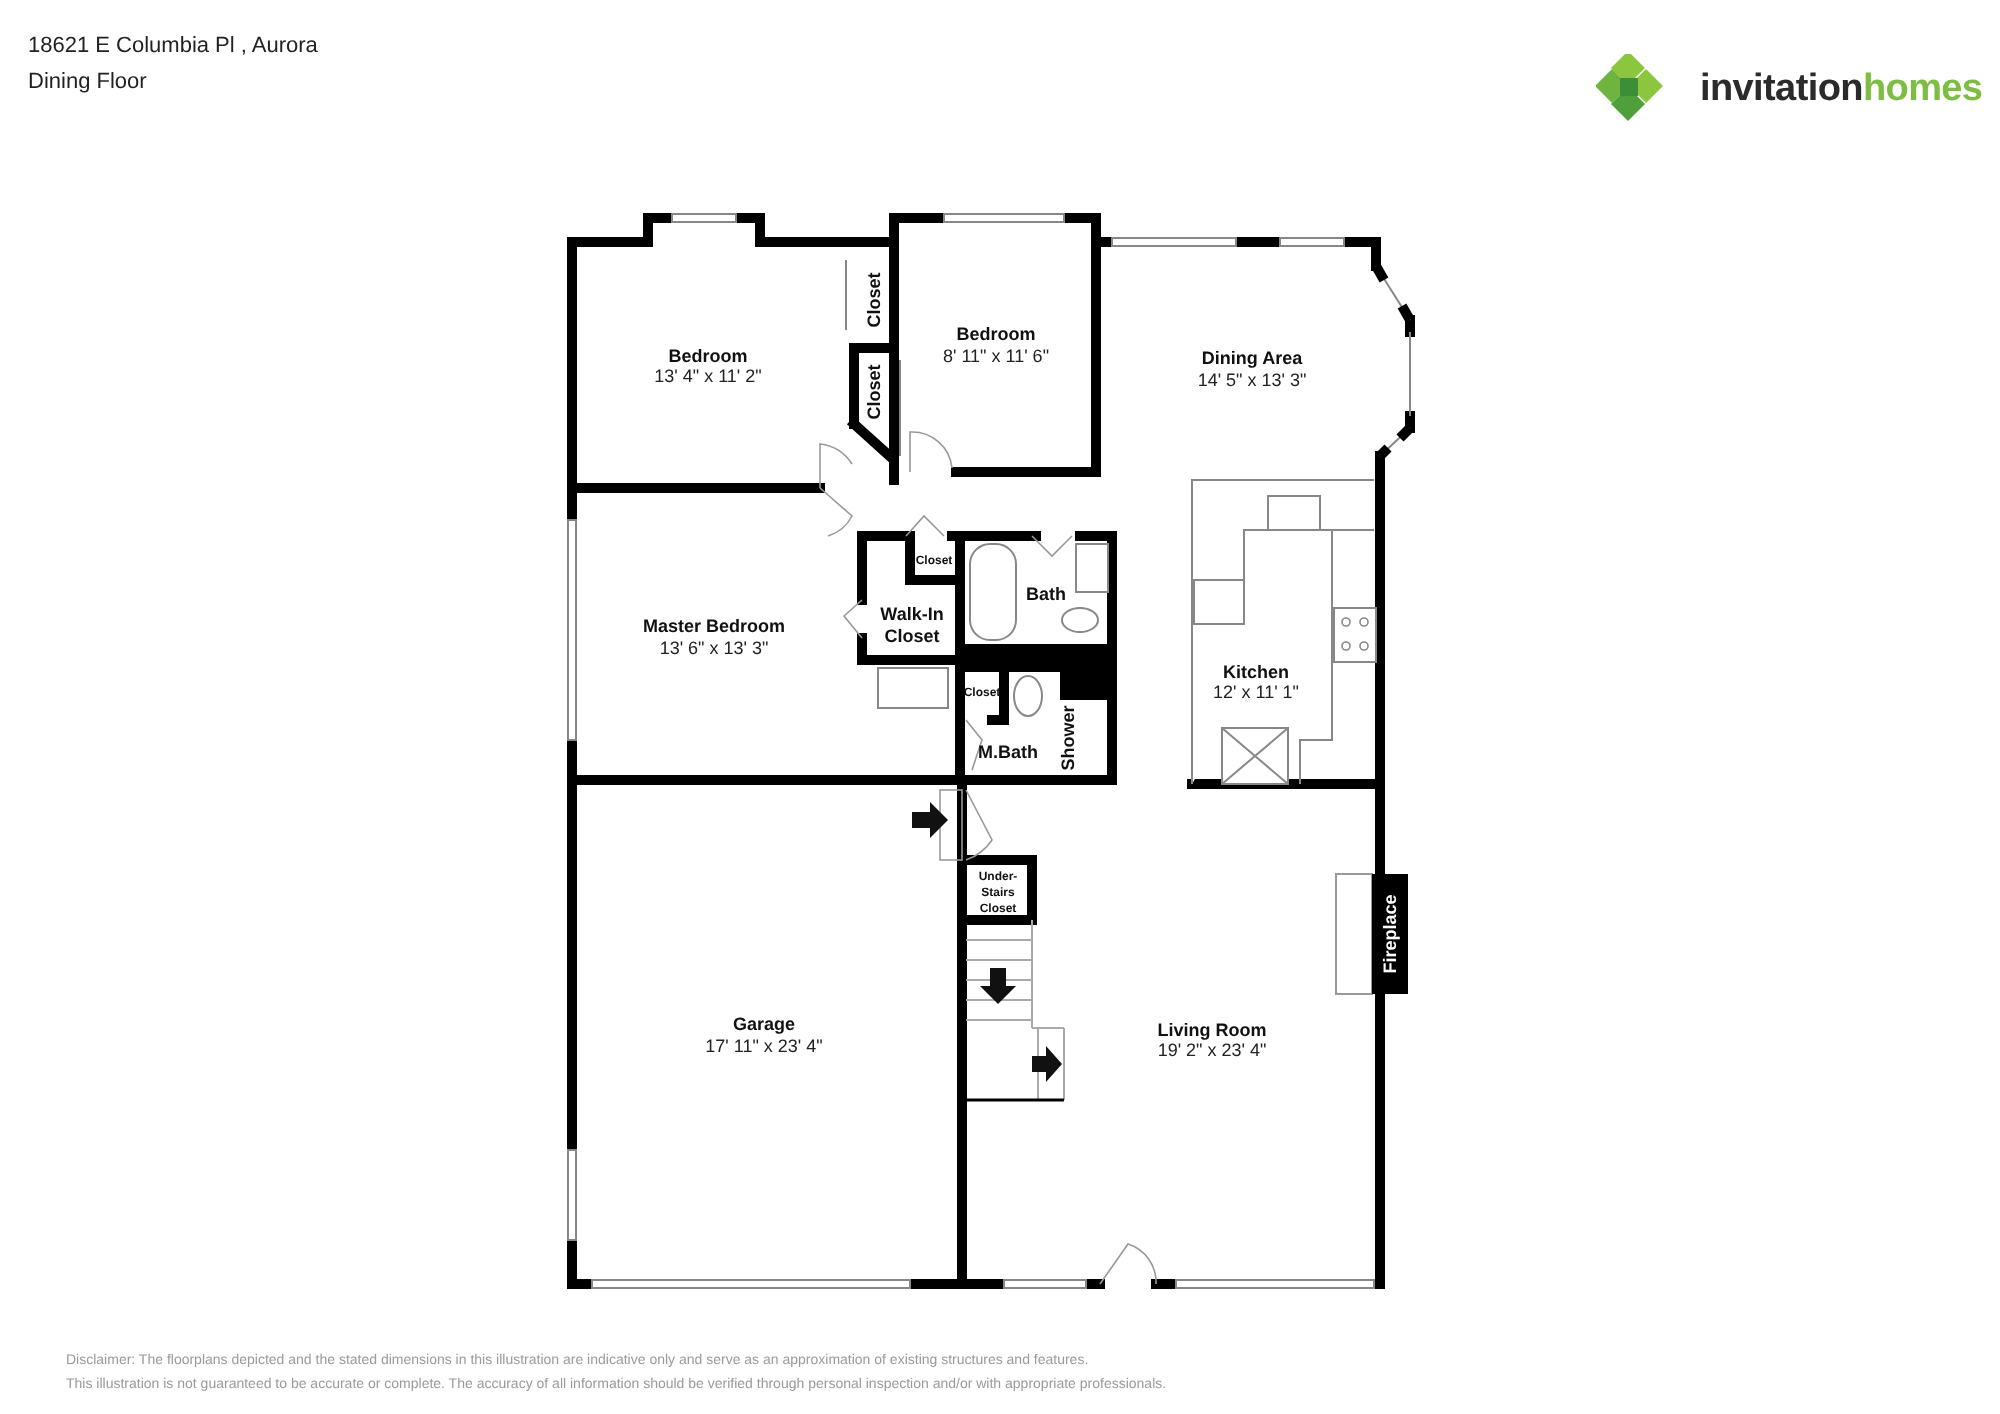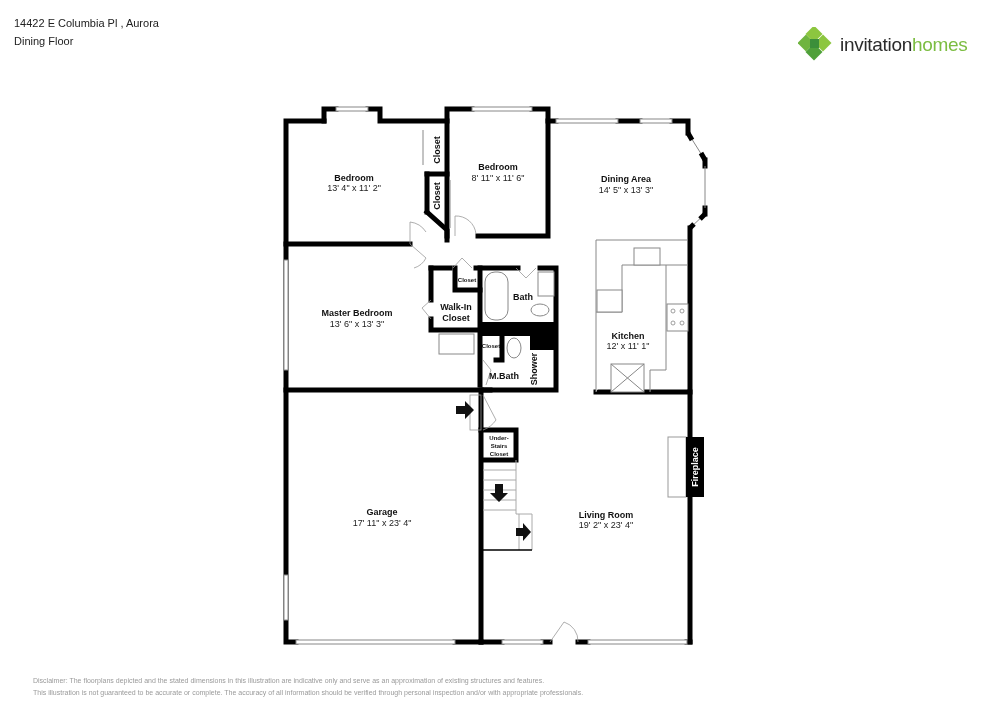--- a/index.html
+++ b/index.html
@@ -1,32 +1,32 @@
 <!DOCTYPE html>
 <html><head>
 <meta charset="utf-8">
 <style>
   html, body { margin:0; padding:0; background:#ffffff; }
   body { width:1000px; height:707px; position:relative; overflow:hidden; font-family:"Liberation Sans", sans-serif; color:#222; }
   .hdr { position:absolute; left:14px; top:14px; font-size:11px; line-height:18px; color:#222; }
   .logo { position:absolute; left:798px; top:27px; display:flex; align-items:center; }
-  .logo-text { font-size:19px; letter-spacing:-0.3px; margin-left:6px; }
+  .logo-text { font-size:19px; letter-spacing:-0.3px; margin-left:16px;font-weight:bold; }
   .logo-text .a { color:#2b2b2b; }
   .logo-text .b { color:#7cbd42; }
   .disc { position:absolute; left:33px; top:675px; font-size:7px; line-height:12px; color:#9a9a9a; }
   svg.plan { position:absolute; left:0; top:0; }
   .rname { font-weight:bold; font-size:9px; fill:#111; }
   .rdim { font-size:9px; fill:#222; }
   .sm { font-weight:bold; font-size:6px; fill:#111; }
 </style>
 </head>
 <body>
 
 <div class="hdr">
-  <div>14422 E Columbia Pl , Aurora</div>
+  <div>18621 E Columbia Pl , Aurora</div>
   <div>Dining Floor</div>
 </div>
 
 <div class="logo">
   <svg width="36" height="36" viewBox="0 0 36 36">
     <rect x="10" y="1" width="12" height="12" transform="rotate(45 16 7)" fill="#8cc63f"></rect>
     <rect x="2" y="10" width="12" height="12" transform="rotate(45 8 16)" fill="#6fb43f"></rect>
     <rect x="19" y="10" width="12" height="12" transform="rotate(45 25 16)" fill="#8cc63f"></rect>
     <rect x="10" y="19" width="12" height="12" transform="rotate(45 16 25)" fill="#4fa03a"></rect>
     <rect x="12" y="12" width="9" height="9" fill="#3c8f3a"></rect>

